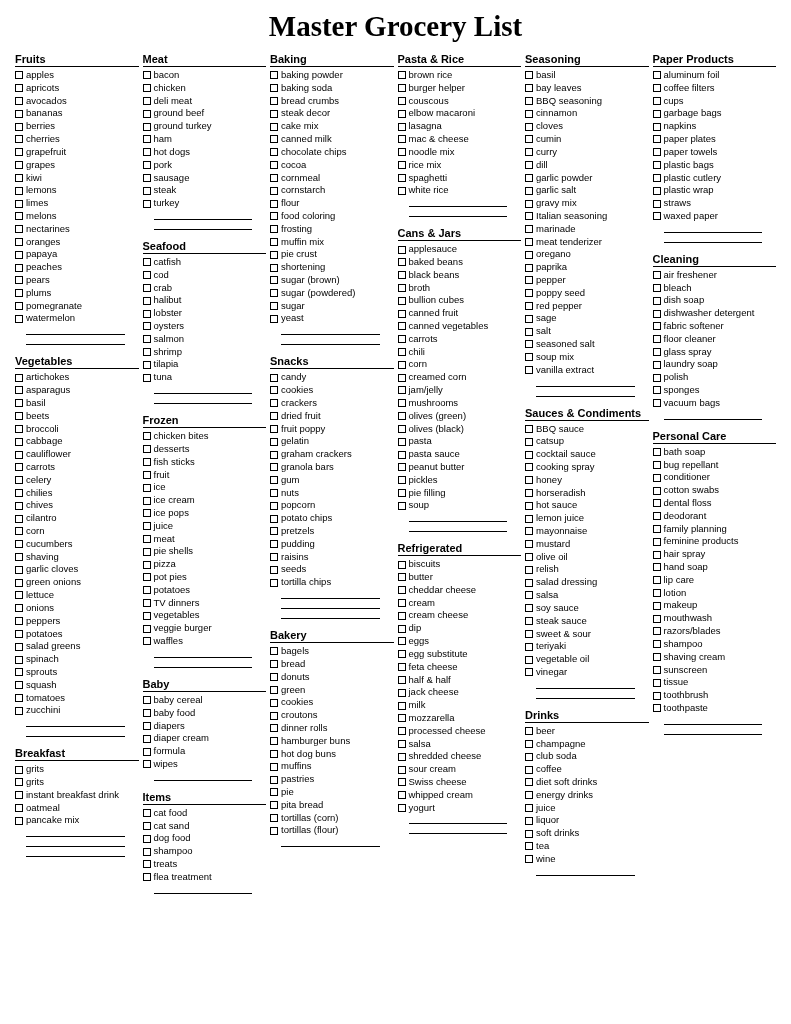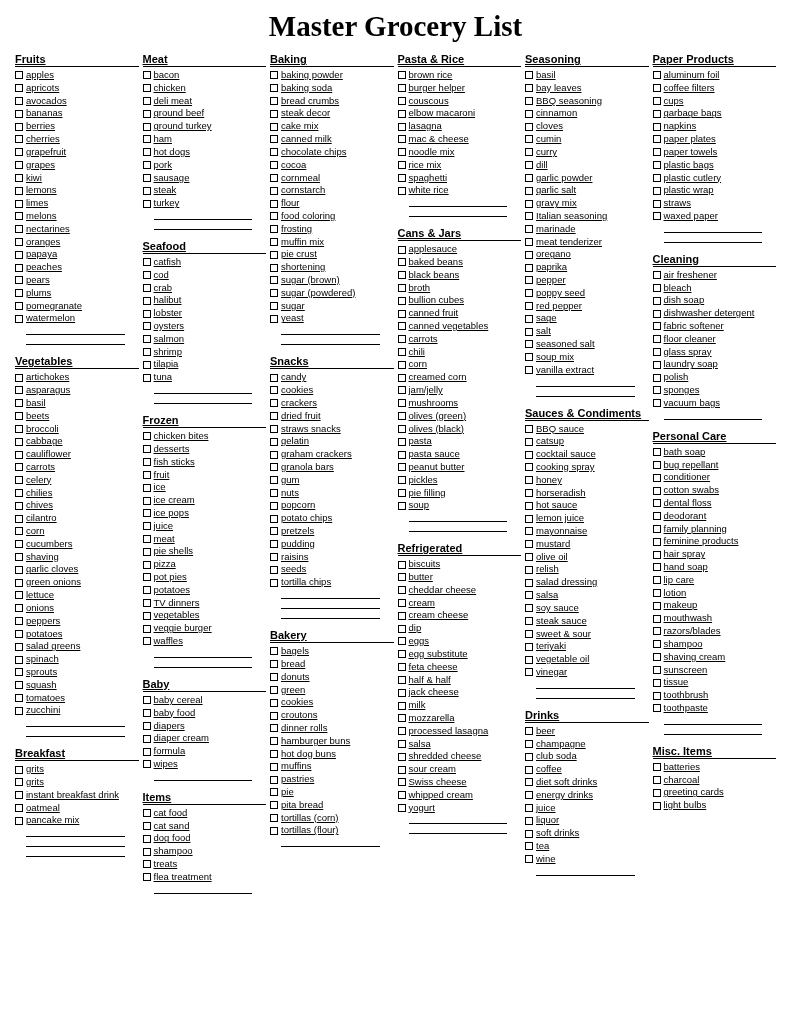--- a/index.html
+++ b/index.html
@@ -22,21 +22,20 @@
     .grid {
       display: grid;
       grid-template-columns: repeat(6, 1fr);
       gap: 0 4px;
       align-items: start;
     }
     .column {
       display: flex;
       flex-direction: column;
       gap: 0;
-      text-decoration: underline;
     }
     .section {
       margin-bottom: 8px;
     }
     .section-title {
       font-weight: bold;
       font-size: 11px;
       margin-bottom: 2px;
       border-bottom: 1px solid #000;
       padding-bottom: 1px;
@@ -618,21 +617,21 @@
         <div class="item">
           <span class="cb"></span>
           <span>crackers</span>
         </div>
         <div class="item">
           <span class="cb"></span>
           <span>dried fruit</span>
         </div>
         <div class="item">
           <span class="cb"></span>
-          <span>straws snacks</span>
+          <span>fruit poppy</span>
         </div>
         <div class="item">
           <span class="cb"></span>
           <span>gelatin</span>
         </div>
         <div class="item">
           <span class="cb"></span>
           <span>graham crackers</span>
         </div>
         <div class="item">
@@ -928,21 +927,21 @@
         <div class="item">
           <span class="cb"></span>
           <span>milk</span>
         </div>
         <div class="item">
           <span class="cb"></span>
           <span>mozzarella</span>
         </div>
         <div class="item">
           <span class="cb"></span>
-          <span>processed lasagna</span>
+          <span>processed cheese</span>
         </div>
         <div class="item">
           <span class="cb"></span>
           <span>salsa</span>
         </div>
         <div class="item">
           <span class="cb"></span>
           <span>shredded cheese</span>
         </div>
         <div class="item">
@@ -1384,34 +1383,15 @@
         <div class="item">
           <span class="cb"></span>
           <span>toothbrush</span>
         </div>
         <div class="item">
           <span class="cb"></span>
           <span>toothpaste</span>
         </div>
         <div class="blank-line"></div>
         <div class="blank-line"></div>
-      </div>
-      <div class="section">
-        <div class="section-title">Misc. Items</div>
-        <div class="item">
-          <span class="cb"></span>
-          <span>batteries</span>
-        </div>
-        <div class="item">
-          <span class="cb"></span>
-          <span>charcoal</span>
-        </div>
-        <div class="item">
-          <span class="cb"></span>
-          <span>greeting cards</span>
-        </div>
-        <div class="item">
-          <span class="cb"></span>
-          <span>light bulbs</span>
-        </div>
       </div>
     </div>
   </div>
 
 </body></html>

